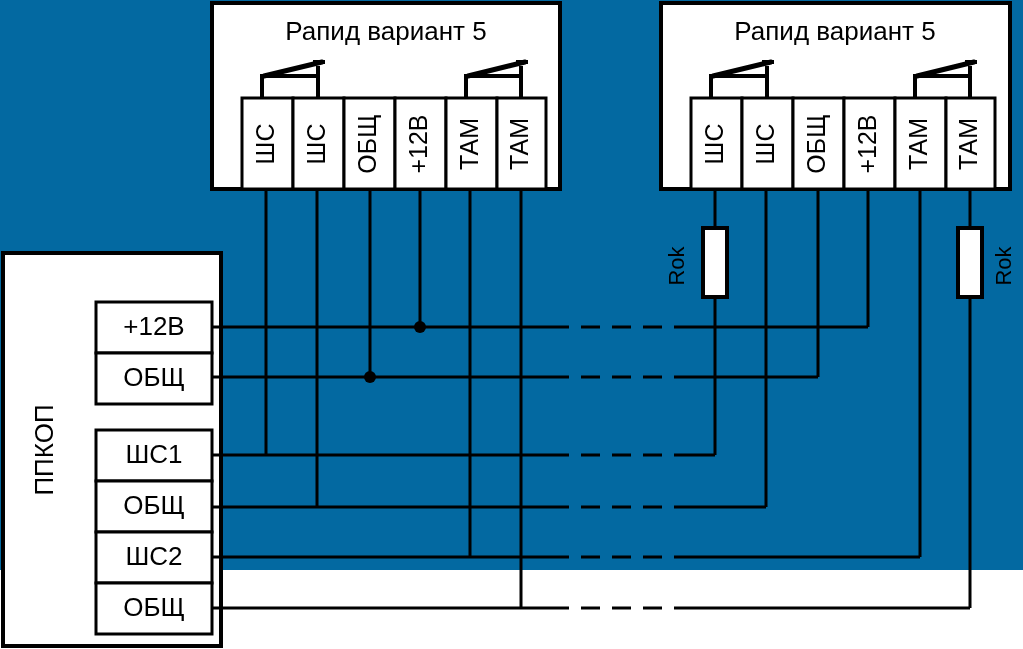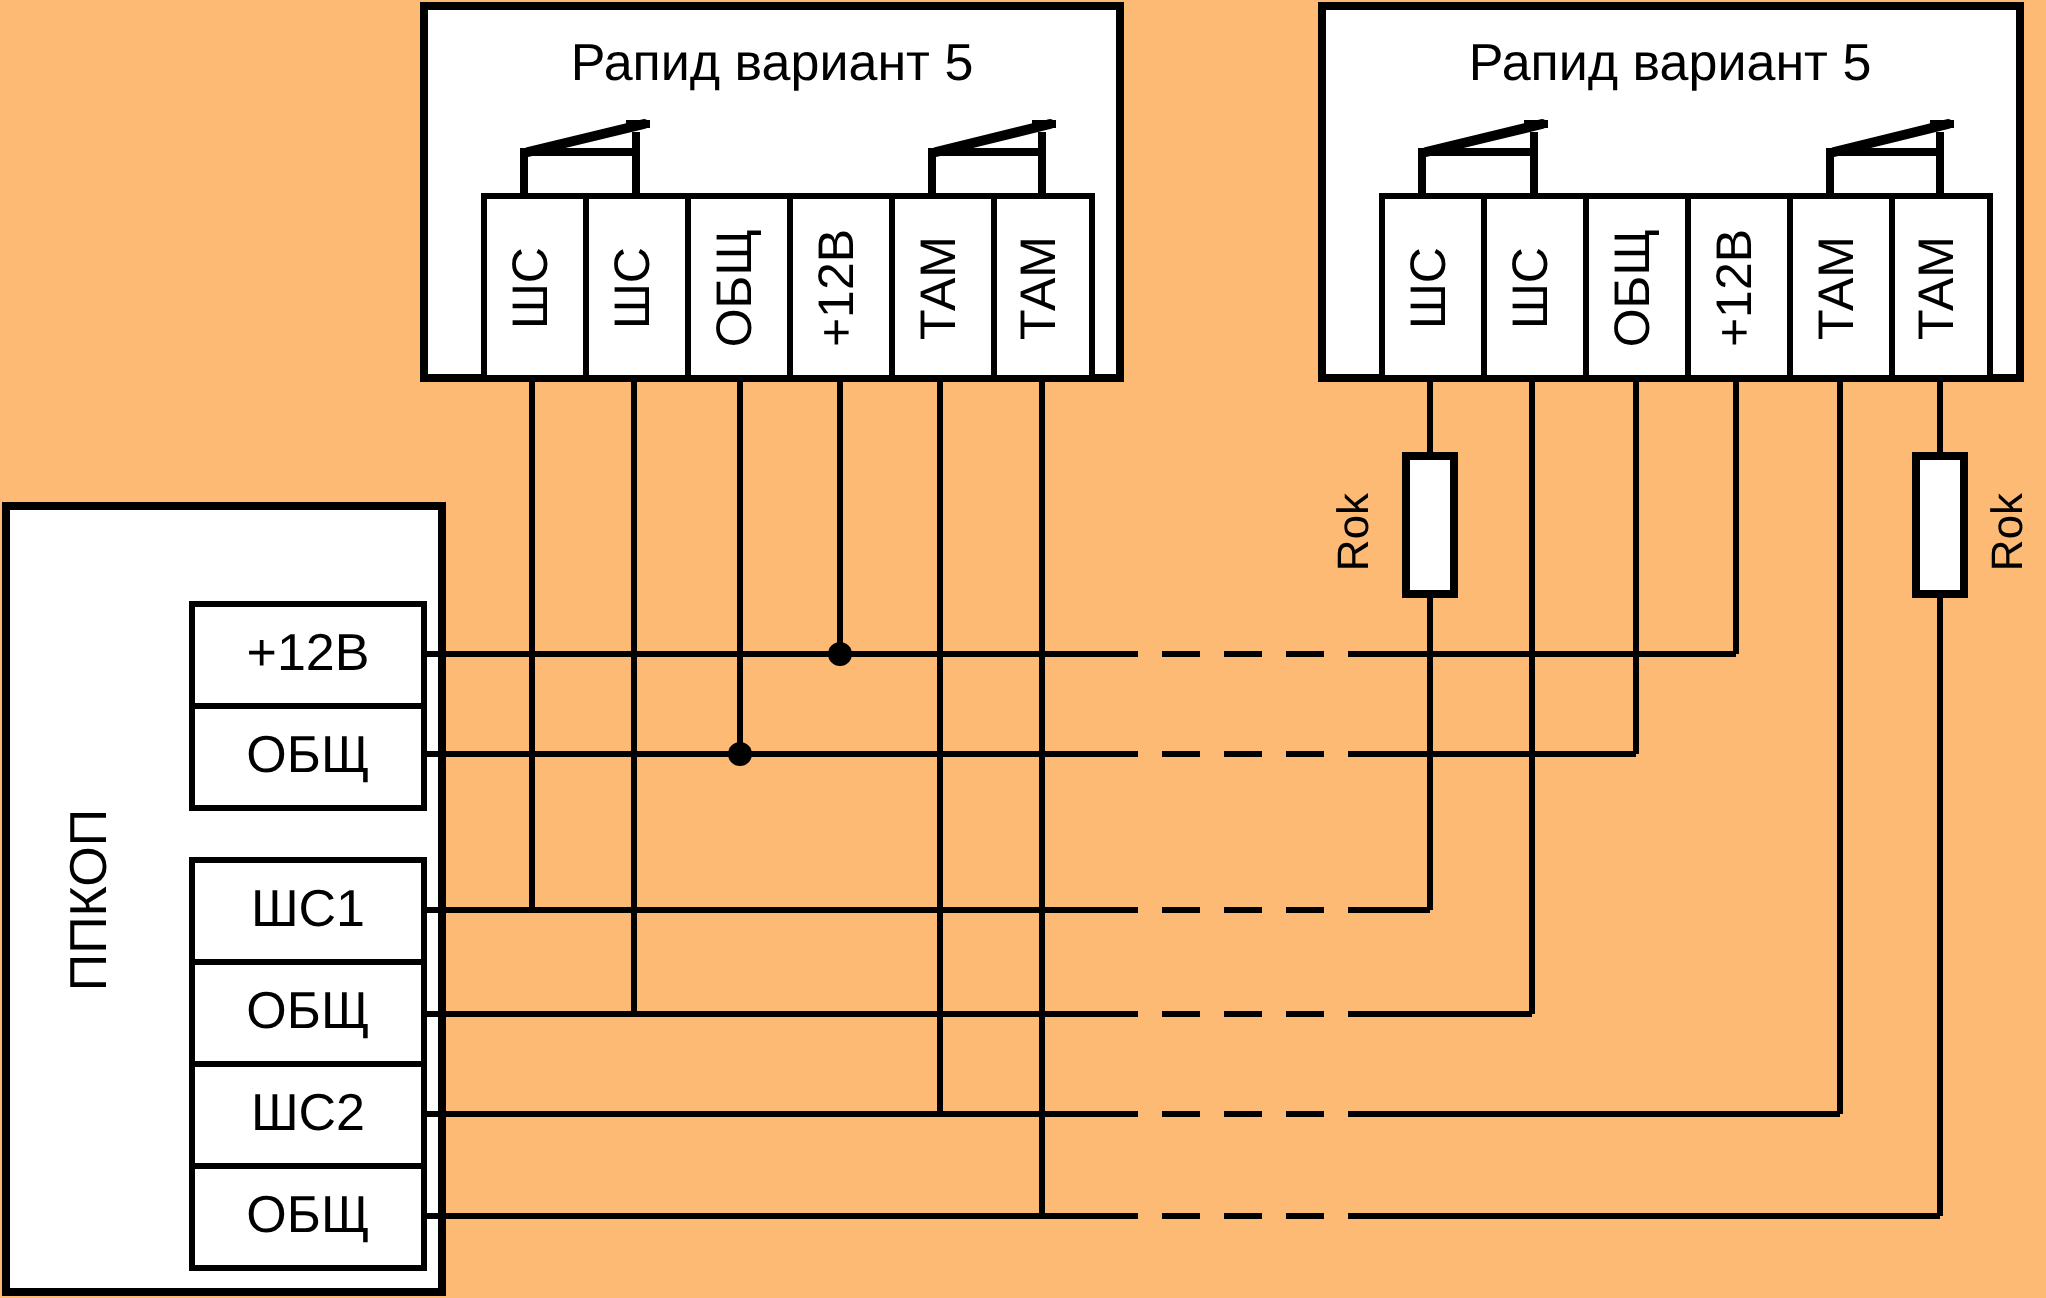--- a/index.html
+++ b/index.html
@@ -9,22 +9,22 @@
   }
   body {
     width: 1023px;
     height: 649px;
     overflow: hidden;
     font-family: "Liberation Sans", sans-serif;
   }
   #diagram-root {
     position: relative;
     width: 1023px;
-    height: 649px;
-    background: #fdba74;
+    height: 570px;
+    background: #0369a1;
   }
   svg.sheet {
     display: block;
     width: 1023px;
     height: 649px;
   }
   .wire {
     stroke: #000000;
     stroke-width: 3;
     fill: none;

